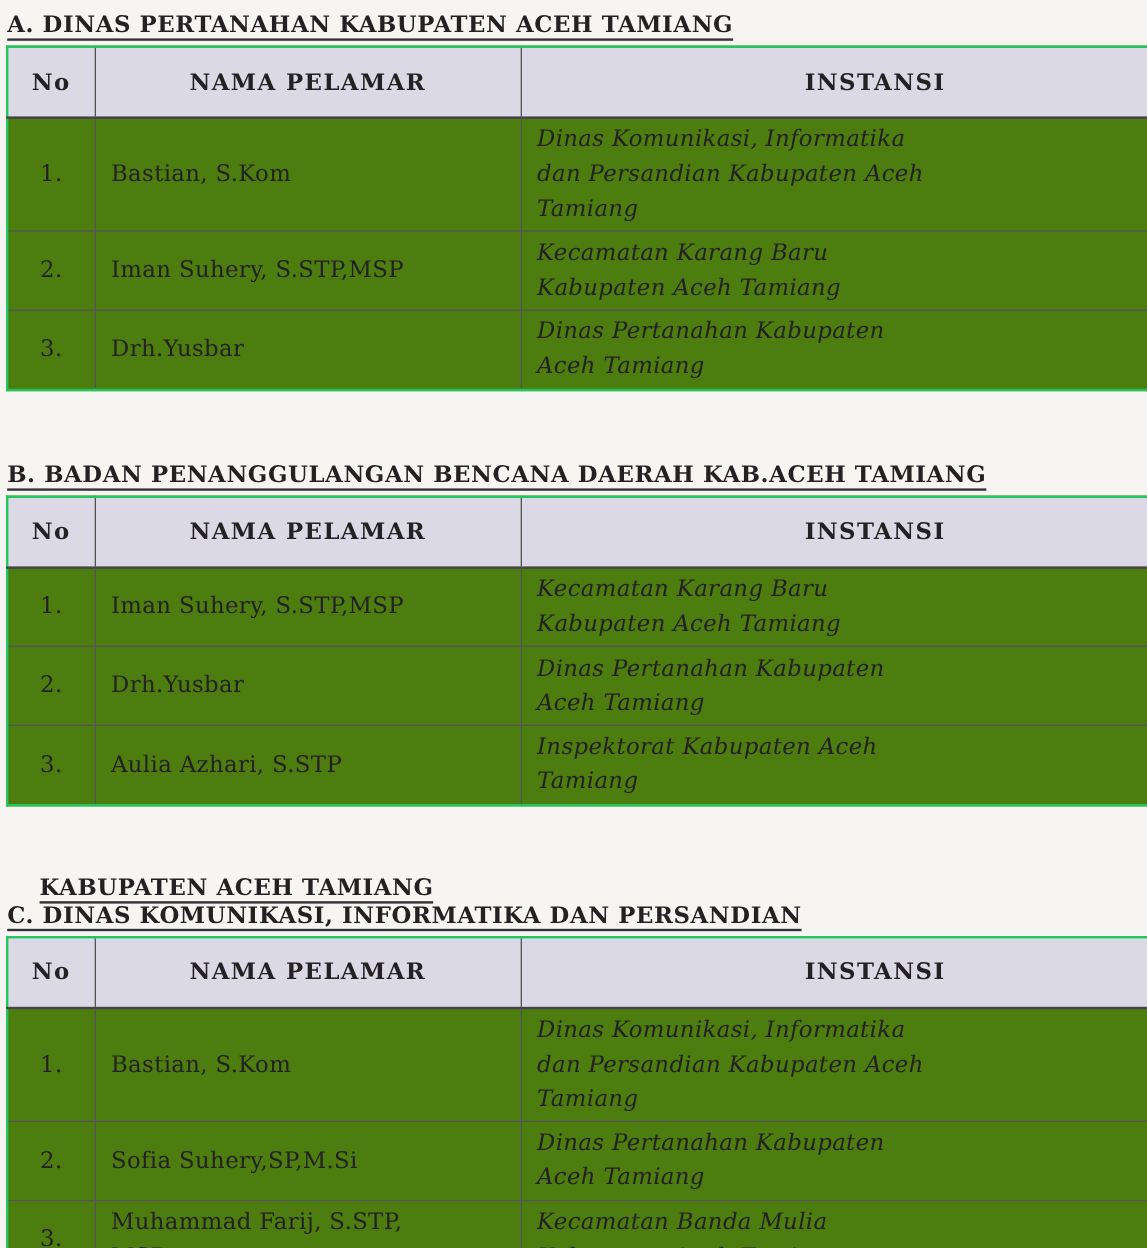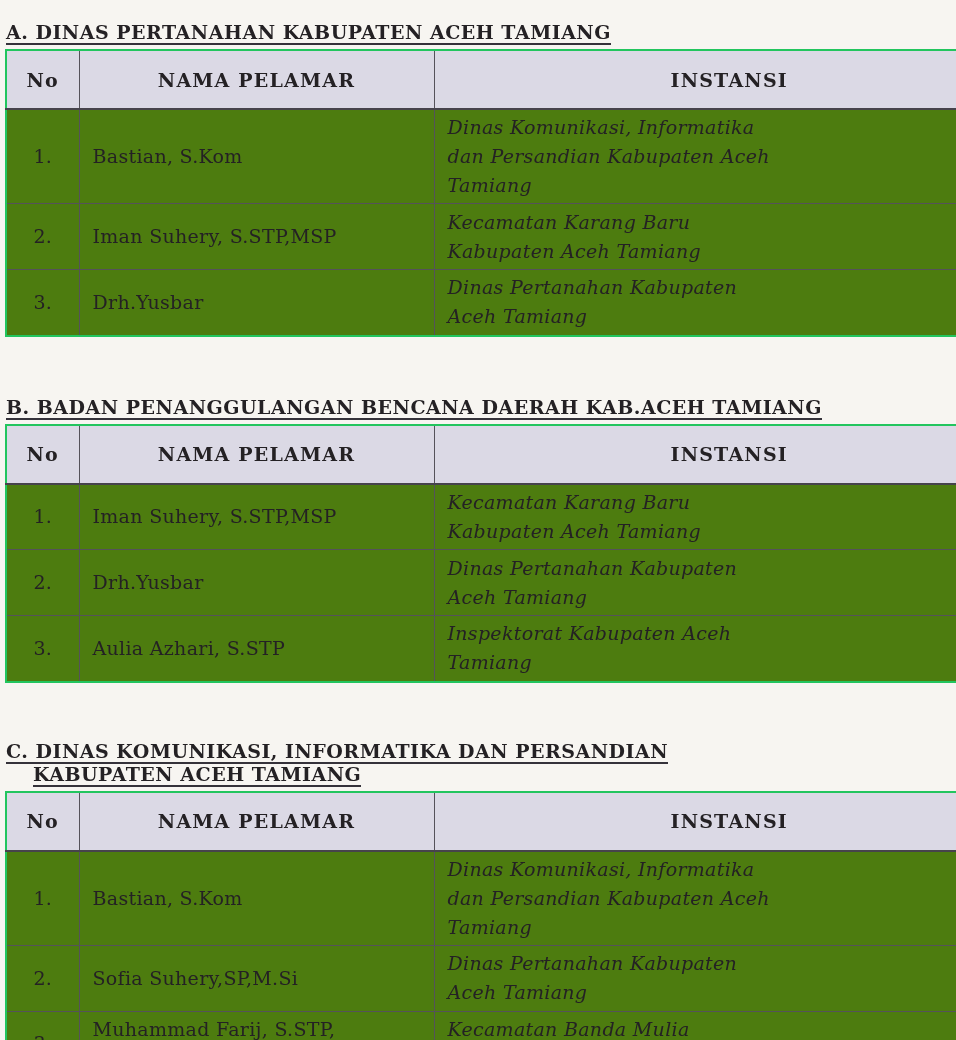--- a/index.html
+++ b/index.html
@@ -3,21 +3,21 @@
 <meta charset="utf-8">
 <style>
   * { margin: 0; padding: 0; box-sizing: border-box; }
   html, body { background: #f7f5f1; }
   .page {
     width: 956px;
     height: 1040px;
     background: #f7f5f1;
     font-family: "DejaVu Serif", "Liberation Serif", serif;
     color: #242124;
-    padding: 22px 10px 0 5px;
+    padding: 11px 10px 0 5px;
     overflow: hidden;
     position: relative;
   }
   .sec { margin: 0; }
   .sec-b { margin-top: 60px; }
   .sec-c { margin-top: 58px; }
   .sec-title { margin: 0 0 4px 1px; }
   .tl-row { line-height: 21px; }
   .tline {
     display: inline-block;
@@ -157,24 +157,24 @@
             <div class="wrap-instansi">Inspektorat Kabupaten Aceh Tamiang</div>
           </td>
         </tr>
       </tbody>
     </table>
   </section>
 
   <section class="sec sec-c">
     <div class="sec-title">
       <div class="tl-row">
+        <span class="tline tline-indent">KABUPATEN ACEH TAMIANG</span>
+      </div>
+      <div class="tl-row">
         <span class="tline">C. DINAS KOMUNIKASI, INFORMATIKA DAN PERSANDIAN</span>
-      </div>
-      <div class="tl-row">
-        <span class="tline tline-indent">KABUPATEN ACEH TAMIANG</span>
       </div>
     </div>
     <table class="roster">
       <thead>
         <tr>
           <th class="col-no">No</th>
           <th class="col-nama">NAMA PELAMAR</th>
           <th class="col-instansi">INSTANSI</th>
         </tr>
       </thead>

